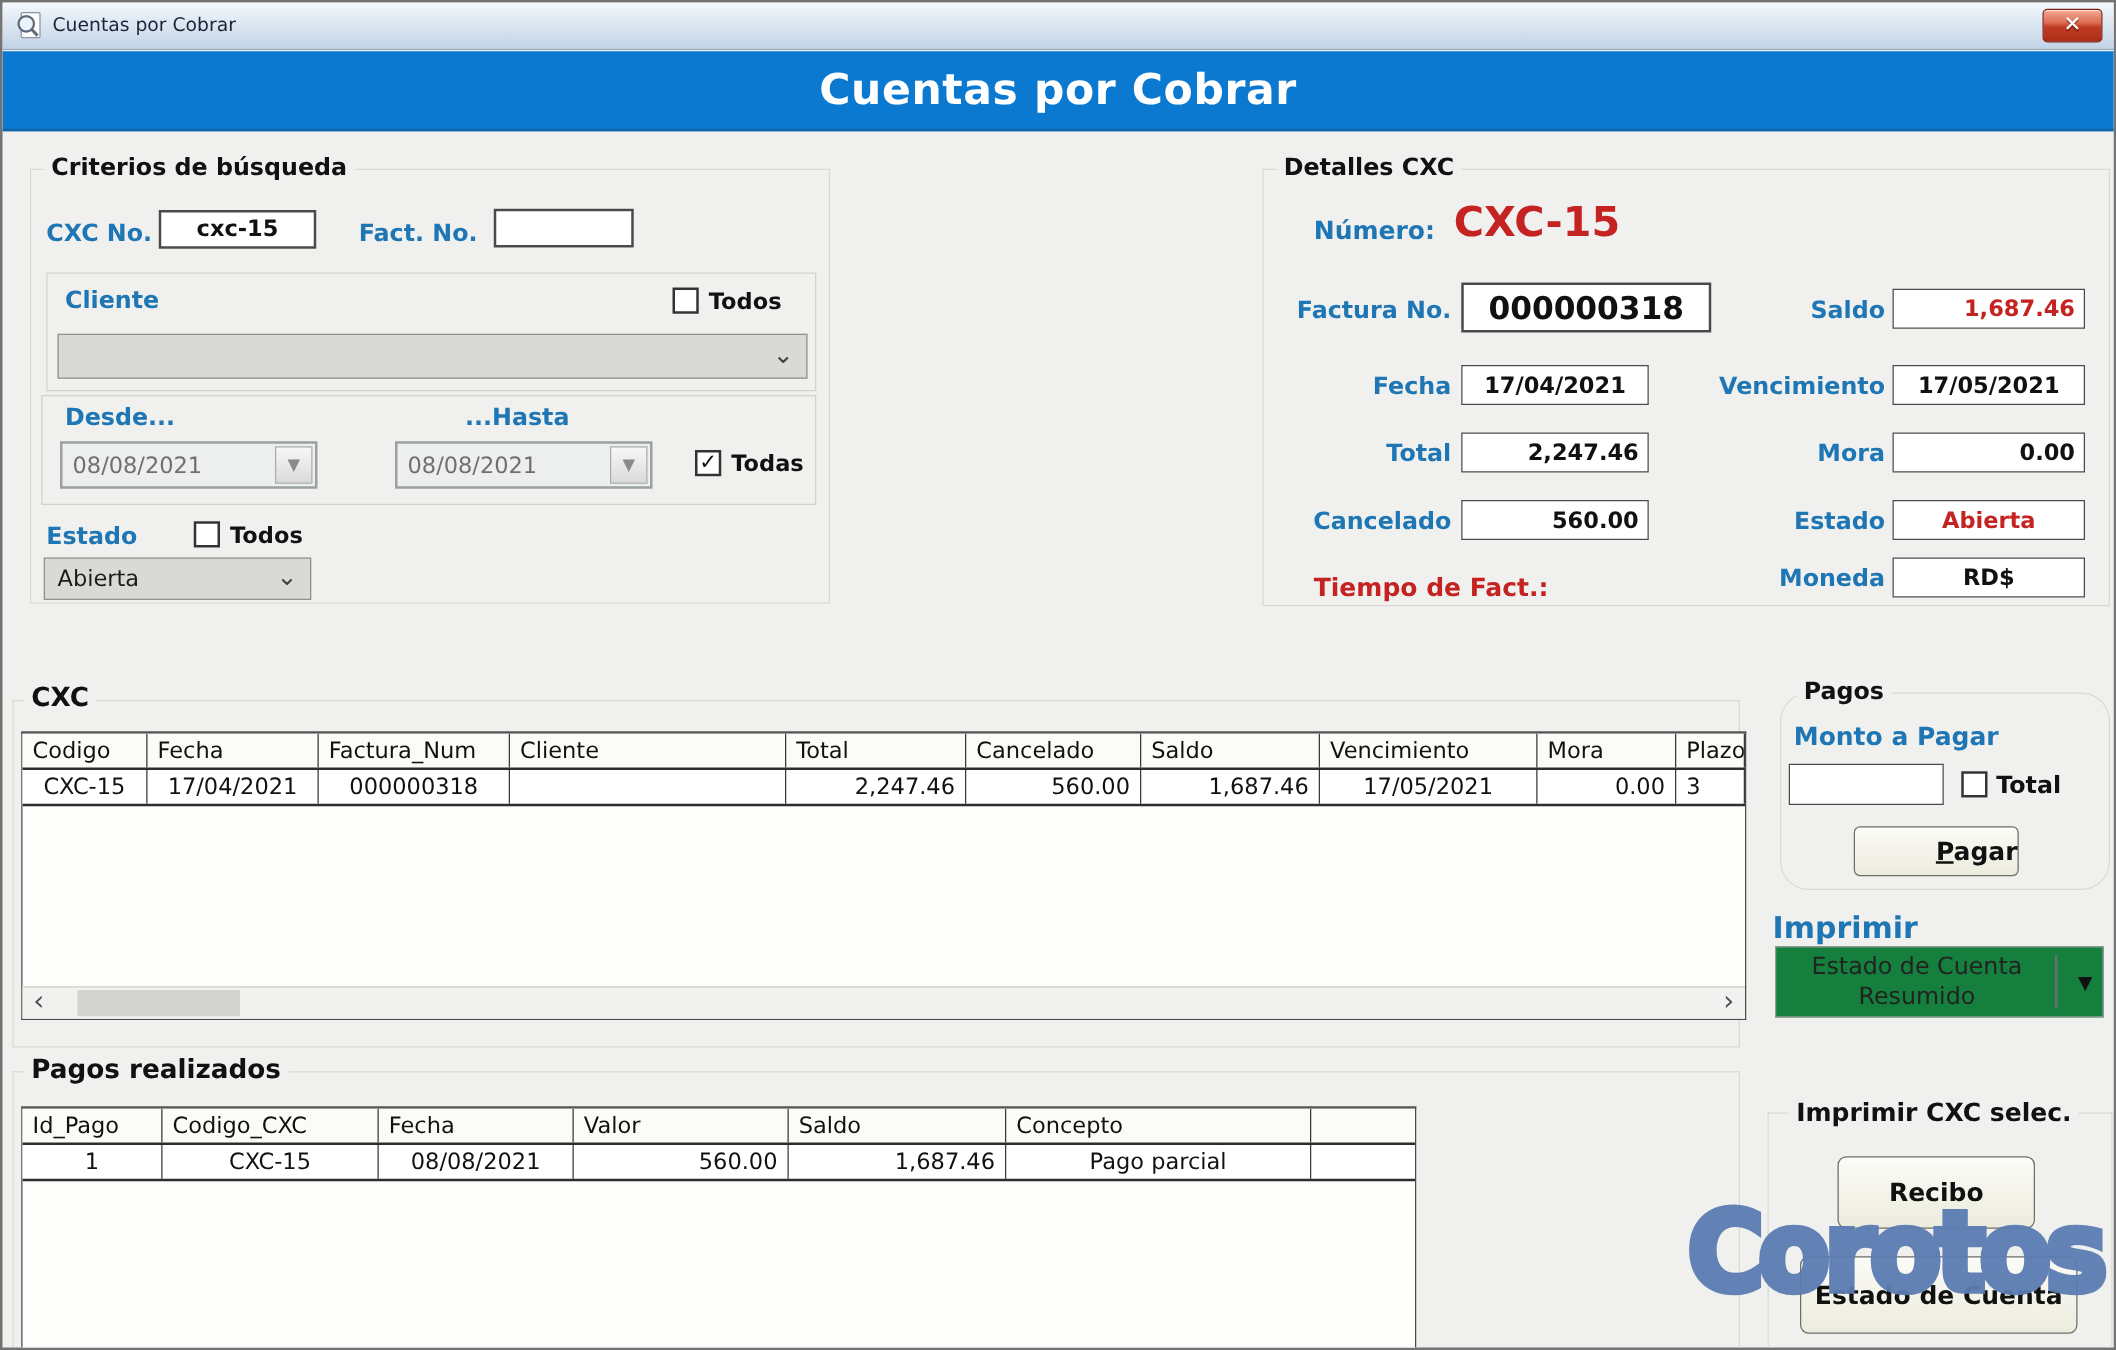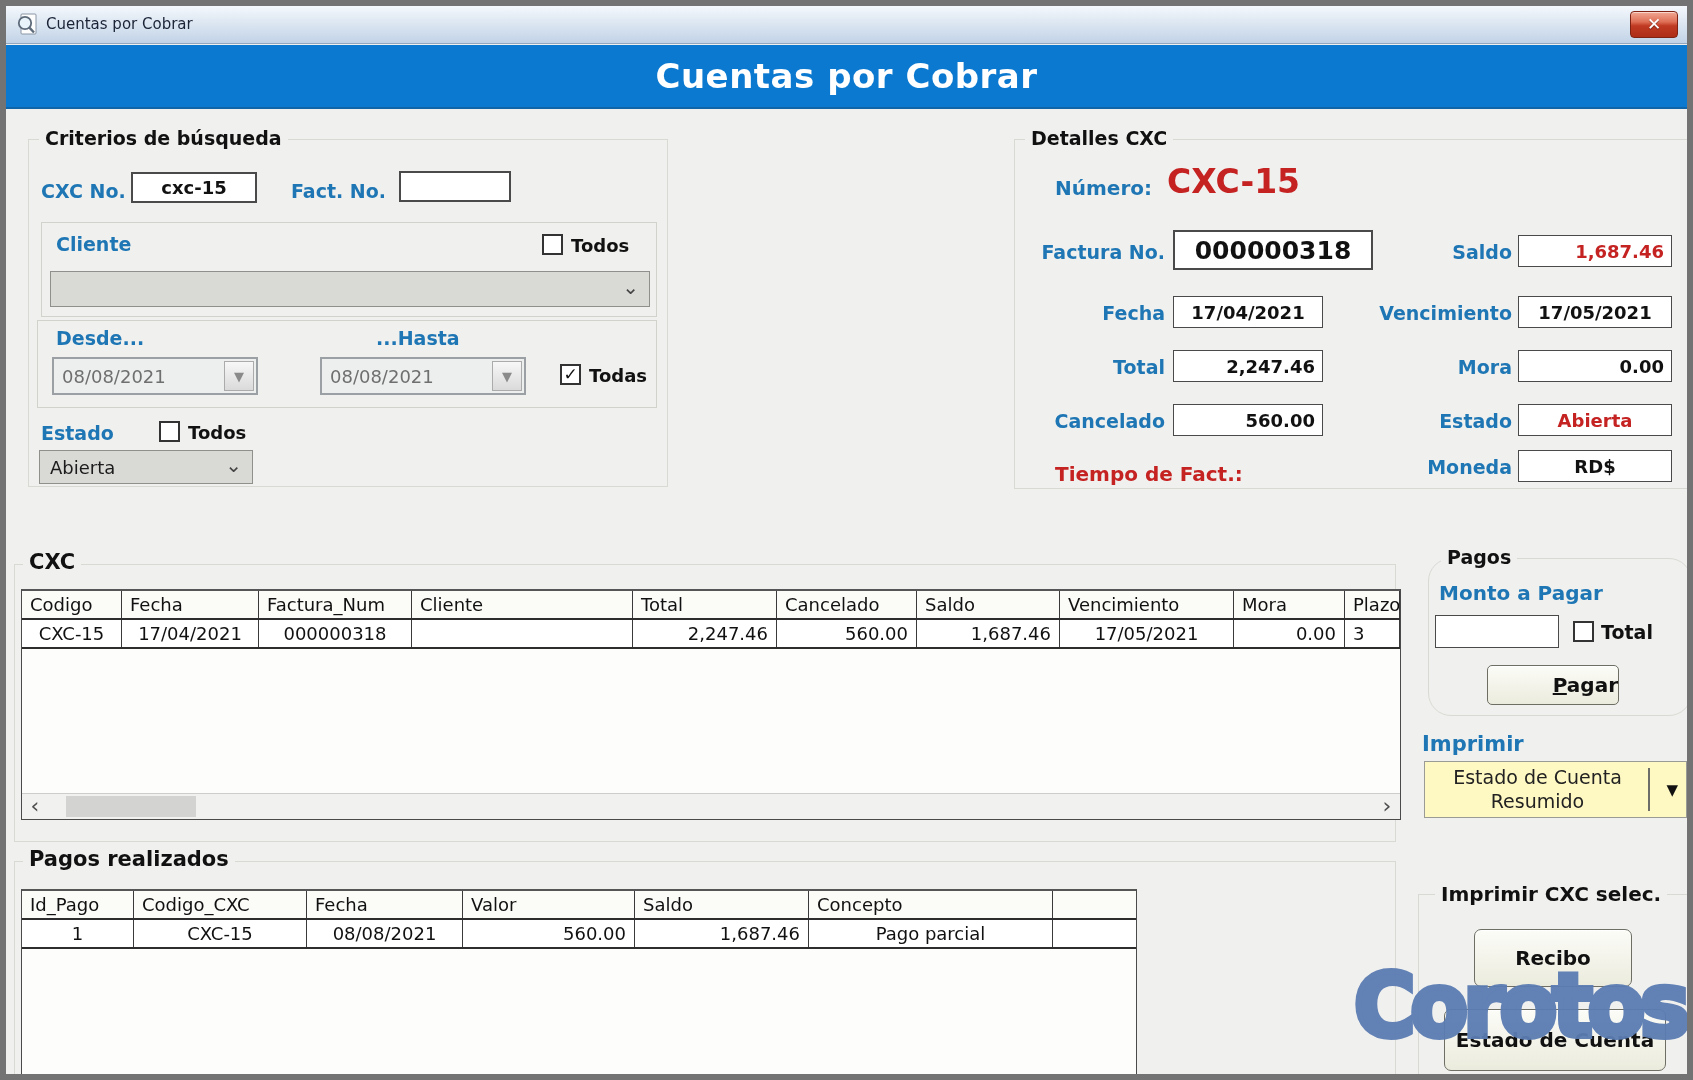--- a/index.html
+++ b/index.html
@@ -1,20 +1,20 @@
 <!DOCTYPE html>
 <html><head>
 <meta charset="utf-8">
 <style>
   * { margin:0; padding:0; box-sizing:border-box; }
   html,body { background:#9aa5ad; }
   body { font-family:"DejaVu Sans", sans-serif; }
 
   .window{ position:relative; width:1693px; height:1080px; background:#f0f0ee;
-           border:6px solid #737373; overflow:hidden; }
+           border:2px solid #737373; overflow:hidden; }
 
   
   .titlebar{ position:absolute; left:0; top:0; width:100%; height:38px;
     background:linear-gradient(#f4f8fc 0%, #dde7f2 45%, #c2d3e7 100%);
     border-bottom:1px solid #93a7bf; }
   .titlebar .app-ic{ position:absolute; left:9px; top:6px; }
   .title-text{ position:absolute; left:40px; top:9px; font-size:15px; color:#1b2437; }
   .close-btn{ position:absolute; right:9px; top:5px; width:48px; height:27px;
     background:linear-gradient(#f2a894 0%, #dd6e55 40%, #c03a22 55%, #ad2d18 100%);
     border:1px solid #7e2214; border-radius:4px; color:#fff; font-weight:bold;
@@ -66,21 +66,21 @@
   .c.ac{ text-align:center; } .c.ar{ text-align:right; }
 
   
   .hscroll{ position:absolute; left:0; right:0; bottom:0; height:26px; background:#f1f1ef;
     border-top:1px solid #cdcdc9; }
   .hs-arrow{ position:absolute; top:0; width:22px; height:26px; color:#4e4e4e; font-size:22px;
     line-height:23px; text-align:center; cursor:pointer; }
   .hs-thumb{ position:absolute; top:2px; height:21px; background:#d3d3d1; cursor:pointer; }
 
   
-  .print-dd{ position:absolute; background:#fef9c3; border:1px solid #9a9a97; cursor:pointer; }
+  .print-dd{ position:absolute; background:#15803d; border:1px solid #9a9a97; cursor:pointer; }
   .print-dd .txt{ position:absolute; left:6px; right:42px; top:4px; bottom:4px; font-size:19px;
     color:#222; text-align:center; line-height:1.25; display:flex; align-items:center; justify-content:center; }
   .print-dd .sep{ position:absolute; right:36px; top:6px; bottom:6px; width:2px; background:#6d6d6a; }
   .print-dd .arr{ position:absolute; right:8px; top:50%; transform:translateY(-50%);
     font-size:15px; color:#111; }
 
   
   .watermark{ position:absolute; left:1348px; top:948px; font-size:88px; font-weight:bold;
     color:#5b7cb2; opacity:.95; letter-spacing:-5px; -webkit-text-stroke:6px #5b7cb2;
     transform:scaleX(.95); transform-origin:left; z-index:60; pointer-events:none; white-space:nowrap; }
@@ -225,21 +225,21 @@
     <span class="legend" style="left:12px;">Pagos</span>
     <span class="blbl" style="left:10px; top:22px; font-size:20px;">Monto a Pagar</span>
     <div class="field" style="left:6px; top:56px; width:124px; height:33px;"></div>
     <div class="cb" style="left:144px; top:62px;"></div>
     <span class="cb-lbl" style="left:172px; top:62px; font-size:19px;">Total</span>
     <div class="winbtn" style="left:58px; top:106px; width:132px; height:40px;justify-content:flex-end;">
       <span><u>P</u><span>agar</span></span>
     </div>
   </div>
 
-  <span class="blbl" style="left:1416px; top:726px; font-size:21px;">Imprimir</span>
+  <span class="blbl" style="left:1416px; top:726px; font-size:24px;">Imprimir</span>
   <div class="print-dd" style="left:1418px; top:755px; width:263px; height:57px;">
     <span class="txt">Estado de Cuenta Resumido</span>
     <span class="sep"></span>
     <span class="arr">▼</span>
   </div>
 
   <div class="group" style="left:8px; top:855px; width:1382px; height:226px; border-bottom:none;">
     <span class="legend big">Pagos realizados</span>
   </div>
 

